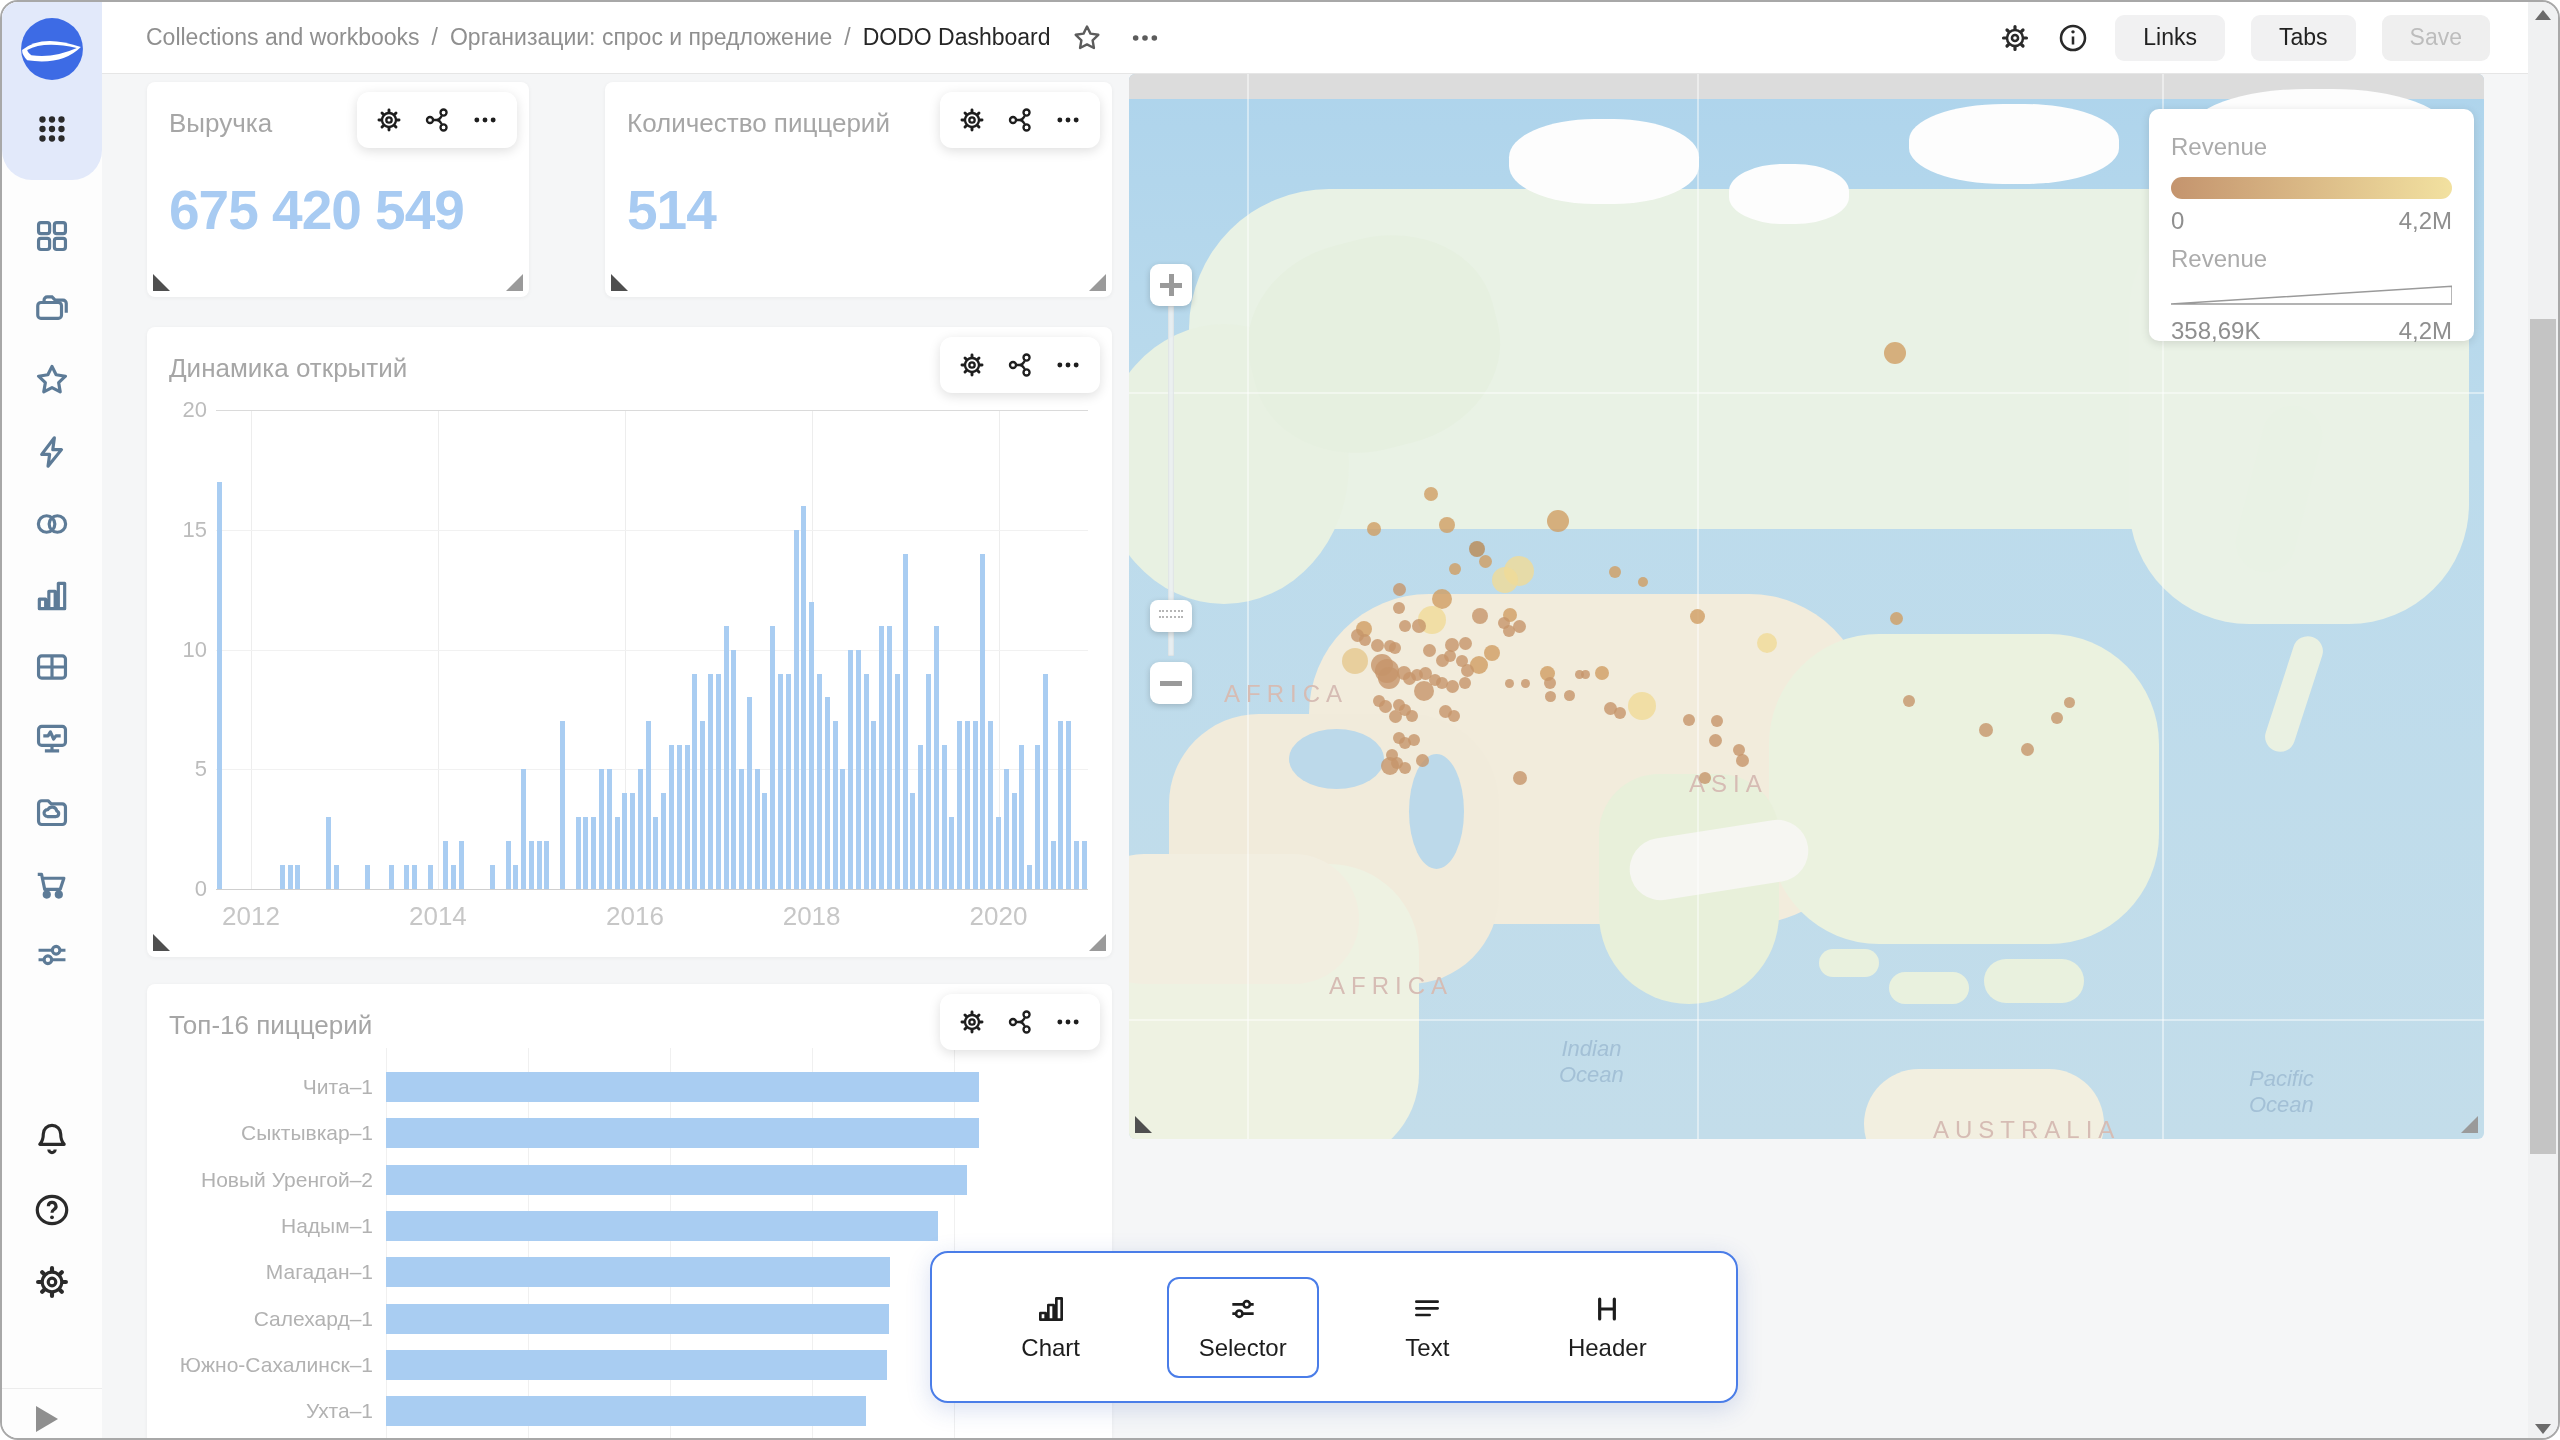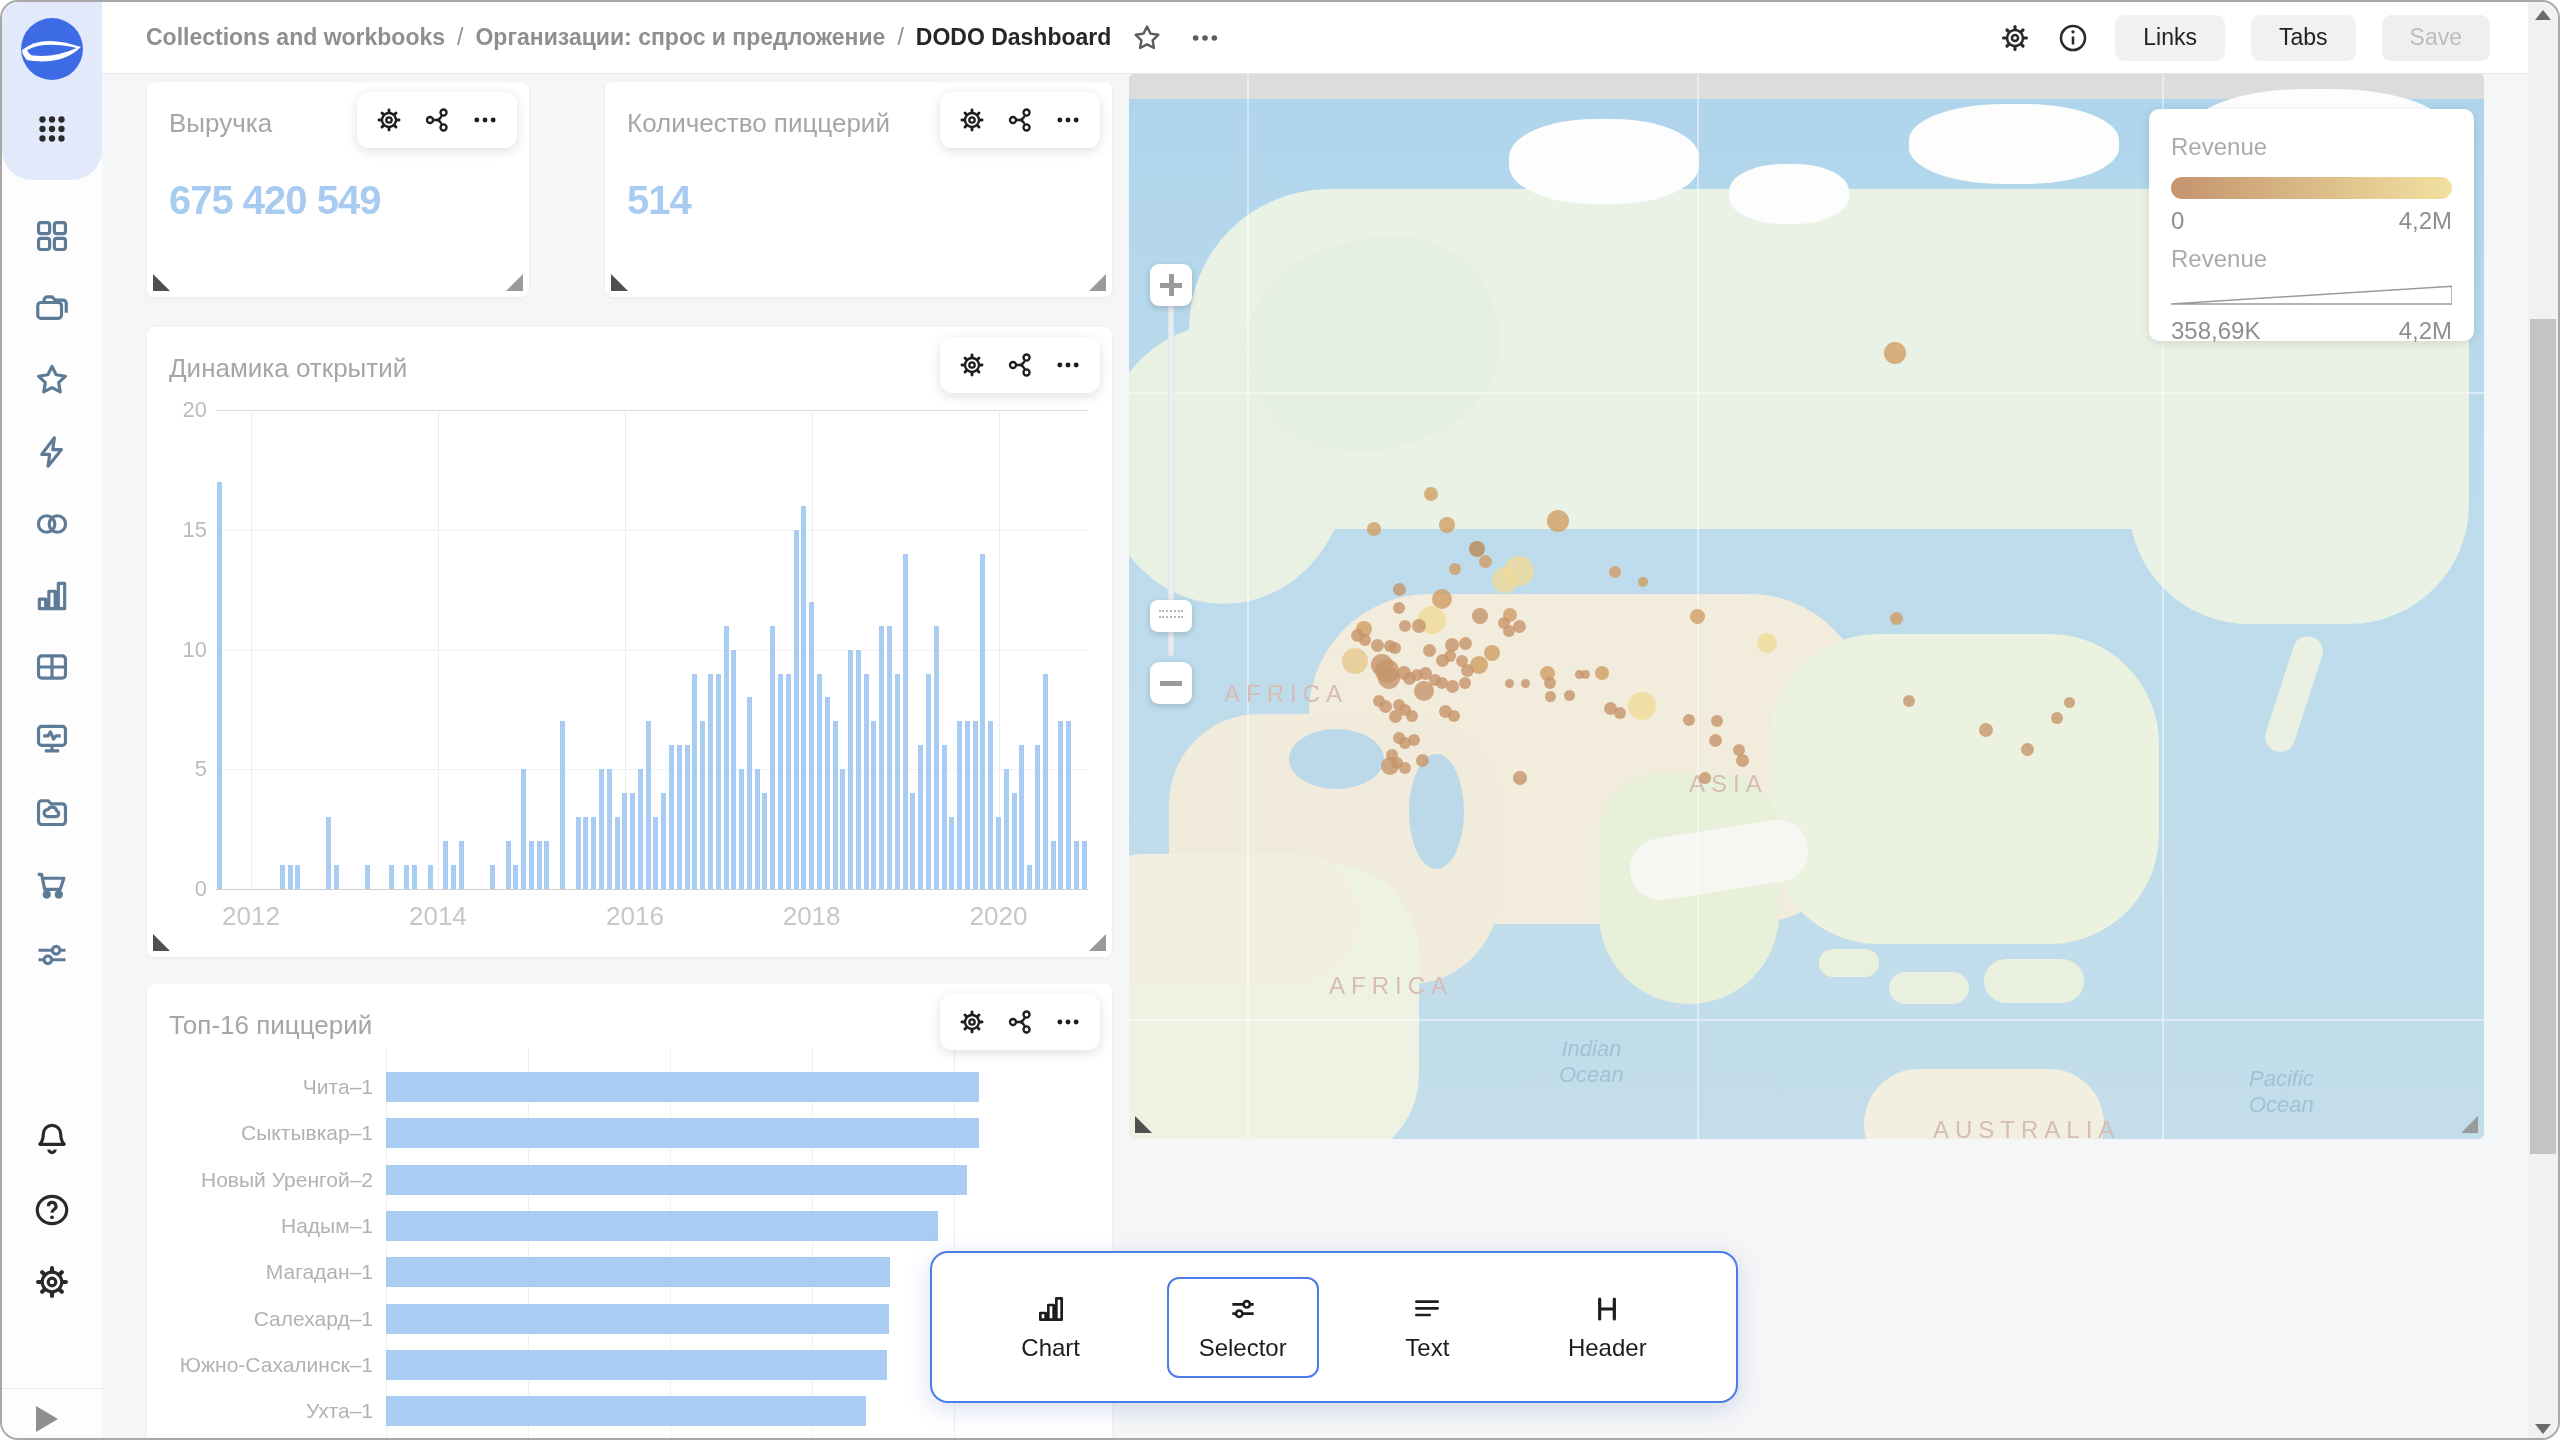--- a/index.html
+++ b/index.html
@@ -19,33 +19,33 @@
   .logo { position:absolute; left:17px; top:14px; width:66px; height:66px; }
   .play-ic { position:absolute; left:34px; top:1404px; width:0; height:0;
              border-left:22px solid #8f8f8f; border-top:13px solid transparent; border-bottom:13px solid transparent; }
   .rail-sep { position:absolute; left:0; top:1386px; width:100px; height:1px; background:#ececec; }
 
   
   .topbar { position:absolute; left:100px; top:0; width:2428px; height:72px; background:#fff;
             border-bottom:1px solid #e6e6e6; z-index:25; display:flex; align-items:center; }
   .crumbs { display:flex; align-items:center; gap:12px; margin-left:44px; font-size:23px; color:#8f8f8f; }
   .crumbs .cur { color:#262626; }
-  .crumb { cursor:pointer;font-weight:bold; }
+  .crumb { cursor:pointer; }
   .tb-ic { width:32px; height:32px; color:#555; cursor:pointer; }
   .tb-ic svg { width:100%; height:100%; }
   .tb-right { position:absolute; right:40px; display:flex; align-items:center; gap:26px; }
   .btn { height:46px; padding:0 28px; border:none; border-radius:9px; background:#f1f1f2;
          font-family:inherit; font-size:23px; color:#222; cursor:pointer; }
   .btn.disabled { color:#bdbdbd; background:#efefef; cursor:default; }
 
   
   .content { position:absolute; left:100px; top:72px; width:2428px; height:1368px; background:#f5f6f7; }
   .card { position:absolute; background:#fff; border-radius:8px; box-shadow:0 1px 4px rgba(0,0,0,.05); }
   .card-title { position:absolute; left:22px; top:26px; font-size:26px; color:#a6a6a6; }
-  .big-val { position:absolute; left:22px; top:96px; font-size:40px; font-weight:bold; color:#a8cbf2; letter-spacing:-1px; }
+  .big-val { position:absolute; left:22px; top:96px; font-size:55px; font-weight:bold; color:#a8cbf2; letter-spacing:-1px; }
 
   .pill { position:absolute; top:10px; right:12px; height:56px; display:flex; align-items:center; gap:20px;
           padding:0 18px; background:#fff; border-radius:12px; box-shadow:0 3px 12px rgba(0,0,0,.13); z-index:5; }
   .pill .pic { width:28px; height:28px; color:#1e1e1e; cursor:pointer; }
   .pill .pic svg { width:100%; height:100%; }
 
   .rz-l { position:absolute; left:6px; bottom:6px; width:0; height:0;
           border-left:17px solid #4f4f4f; border-top:17px solid transparent; }
   .rz-r { position:absolute; right:6px; bottom:6px; width:0; height:0;
           border-right:17px solid #9a9a9a; border-top:17px solid transparent; }

